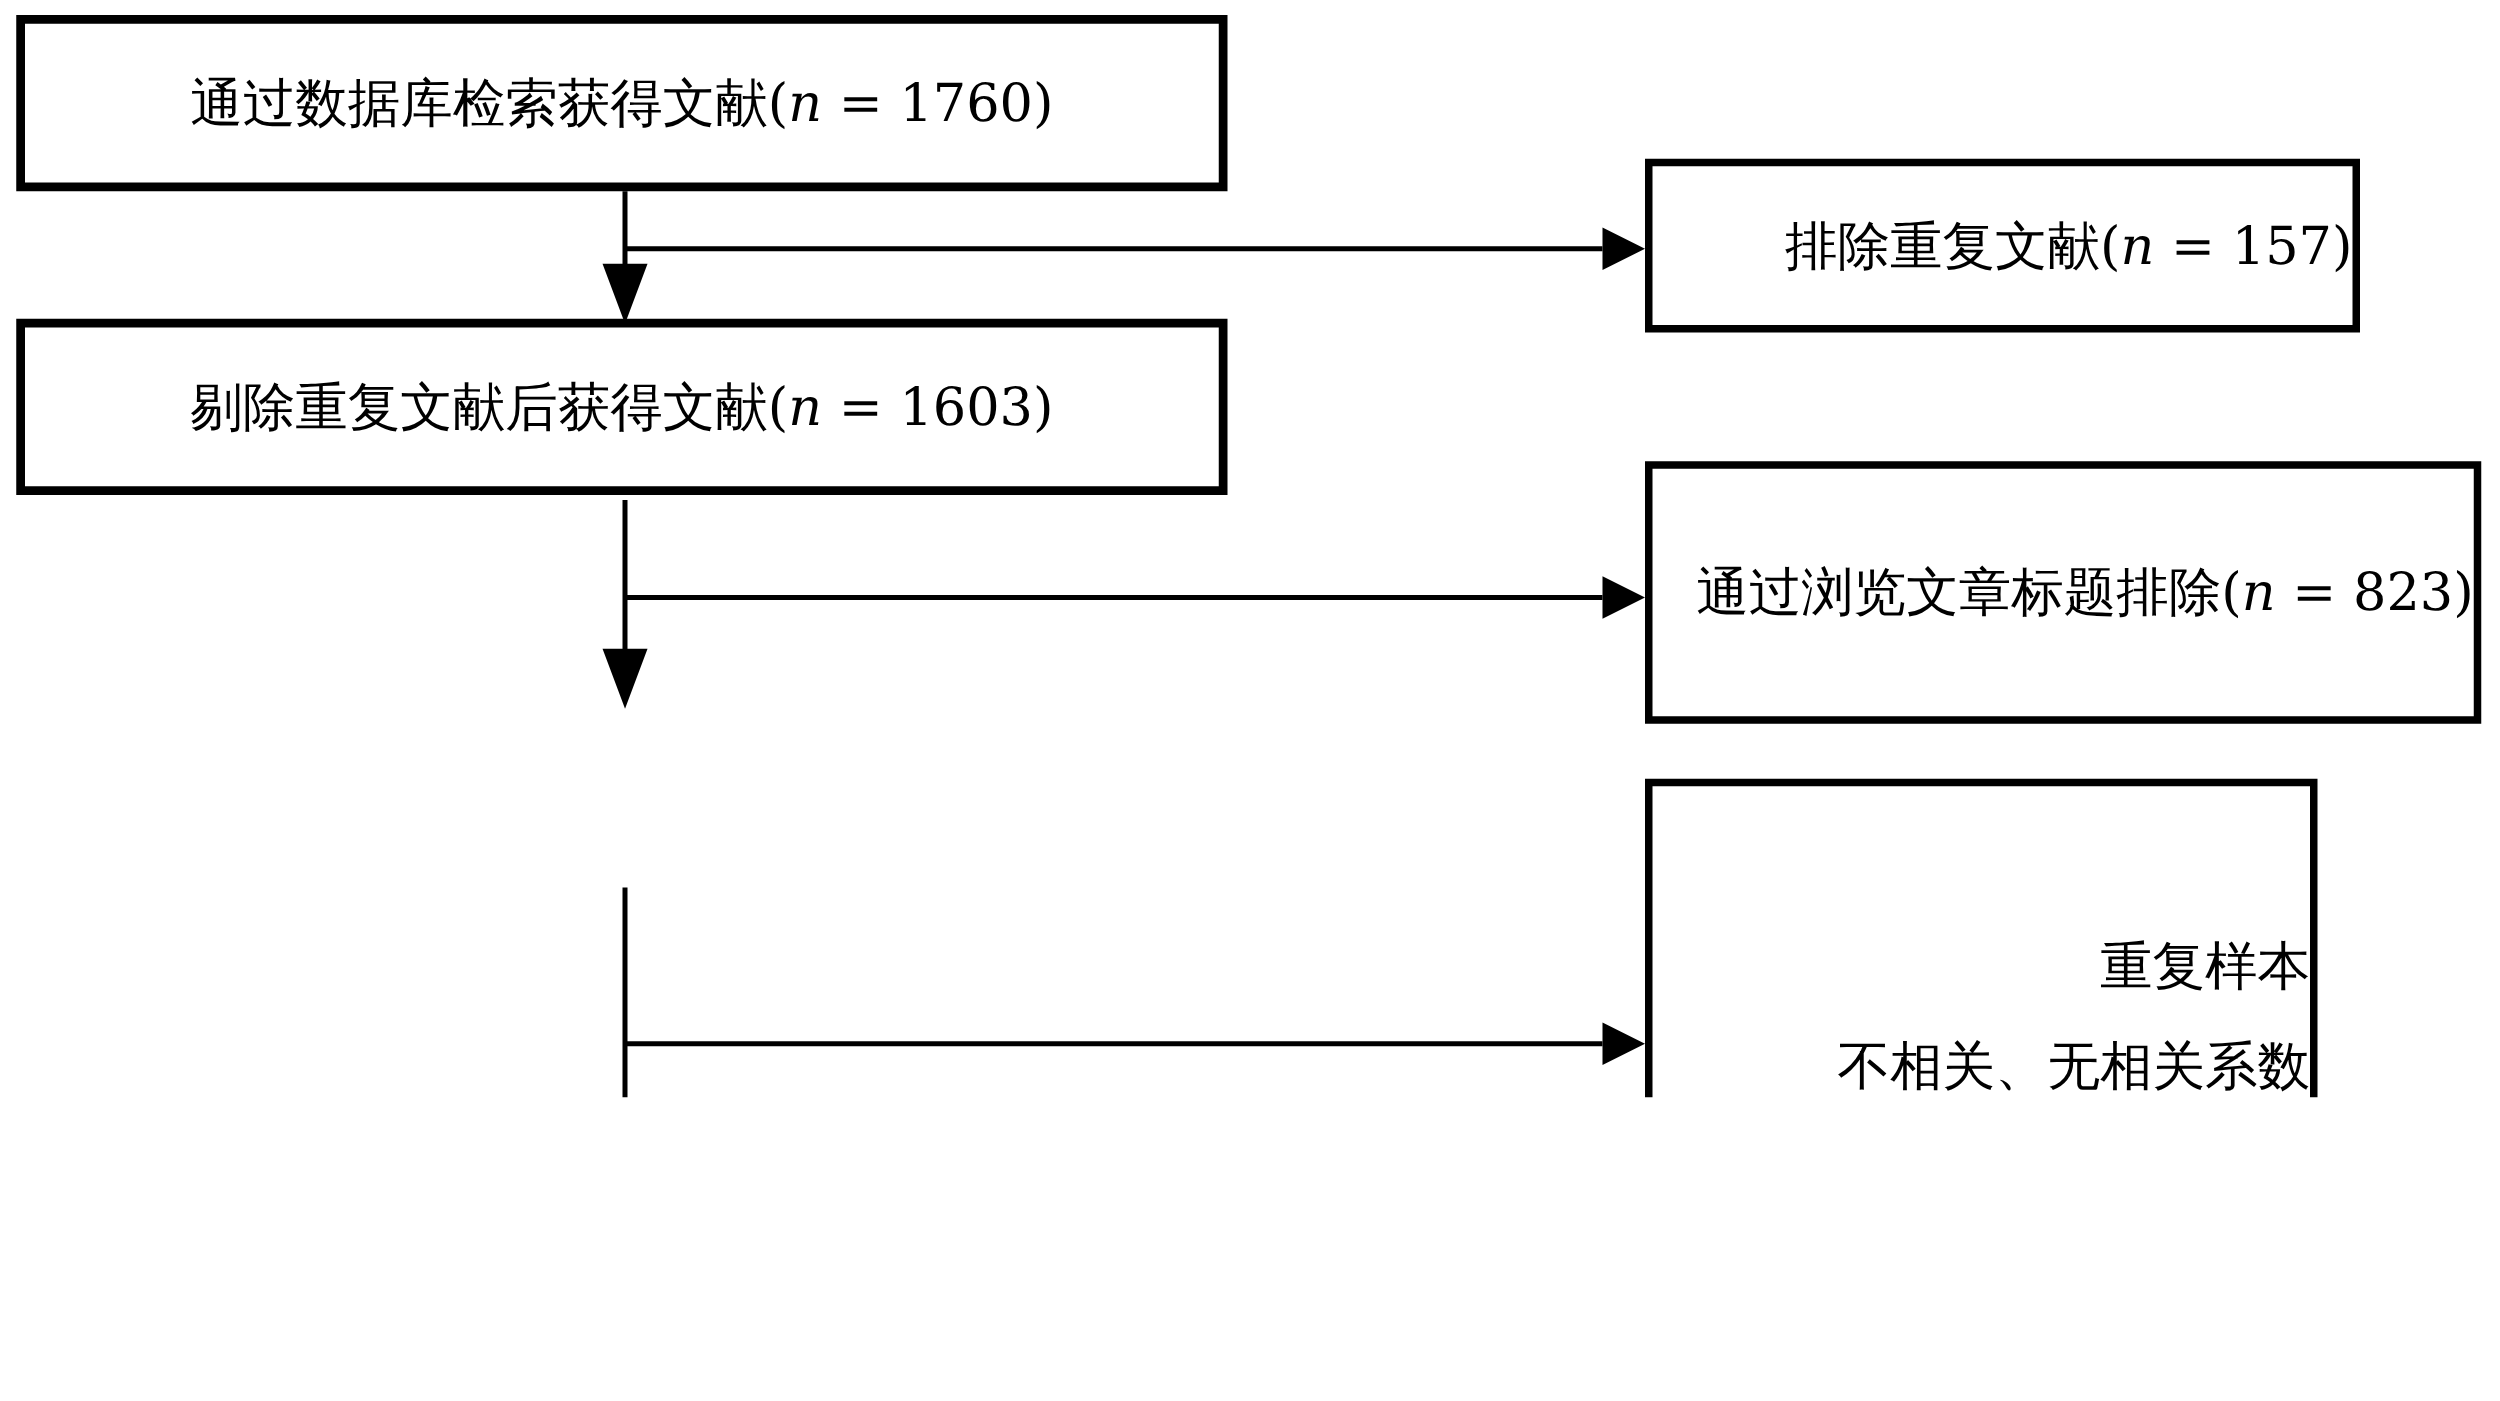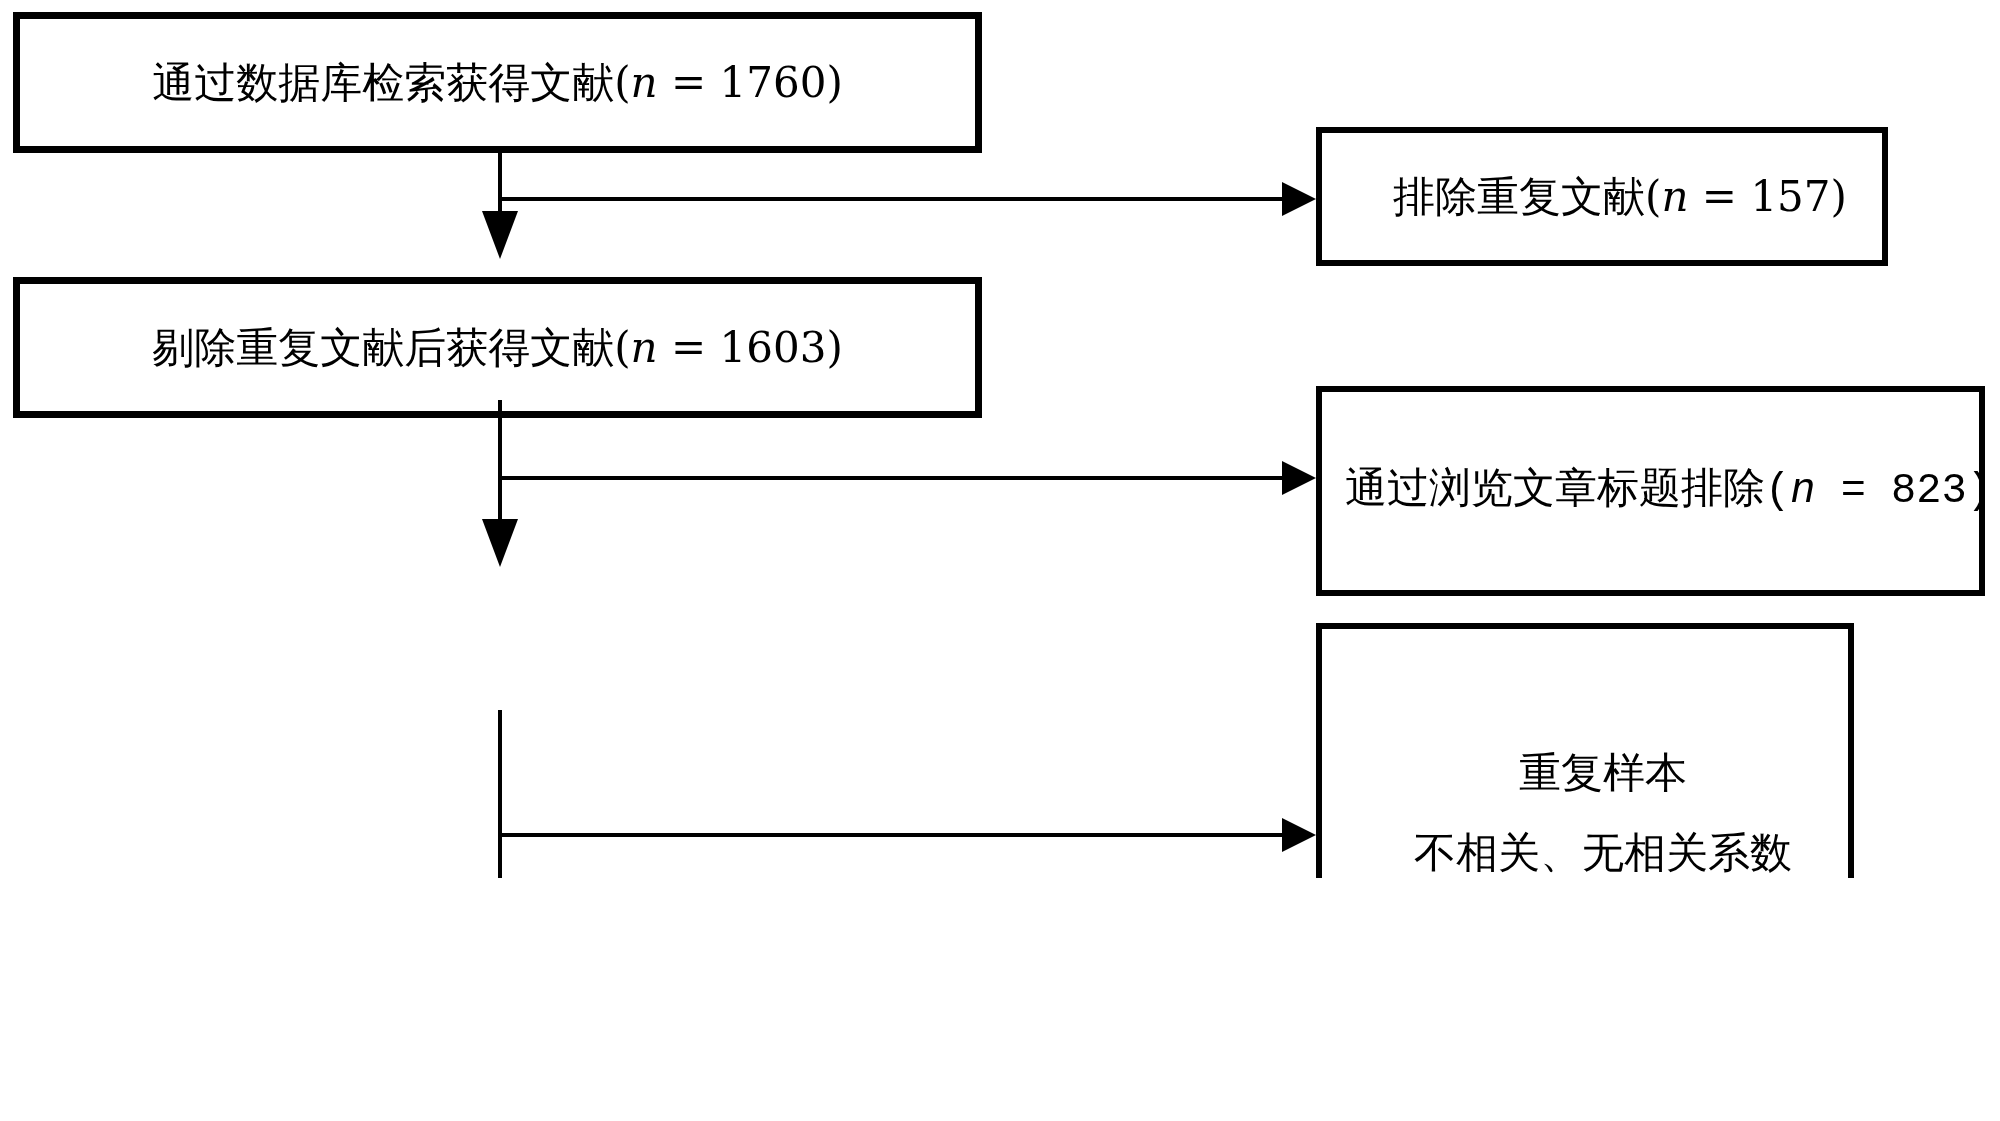--- a/index.html
+++ b/index.html
@@ -26,21 +26,21 @@
     flex-direction: column;
     justify-content: center;
     font-size: 42px;
   }
   .box.main {
     align-items: center;
     text-align: center;
   }
   .box.side {
     border-width: 6px;
-    align-items: center;
+    align-items: flex-end;
     text-align: left;
     padding-left: 36px;
   }
   .line {
     line-height: 80px;
     white-space: nowrap;
   }
   .nvar {
     font-style: italic;
   }
@@ -69,31 +69,31 @@
 </style>
 </head>
 <body>
 
 <div class="canvas">
 
   <div class="box main" style="left:13px; top:12px; width:969px; height:141px;">
     <div class="line"><span>通过数据库检索获得文献(</span><span class="nvar">n</span><span> = 1760)</span></div>
   </div>
 
-  <div class="box main" style="left:13px; top:277px; width:969px; height:141px;">
+  <div class="box main" style="left:13px; top:255px; width:969px; height:141px;">
     <div class="line"><span>剔除重复文献后获得文献(</span><span class="nvar">n</span><span> = 1603)</span></div>
   </div>
 
 
 
   <div class="box side" style="left:1316px; top:127px; width:572px; height:139px;">
     <div class="line"><span>排除重复文献(</span><span class="nvar">n</span><span> = 157)</span></div>
   </div>
 
-  <div class="box side" style="left:1316px; top:386px; width:669px; height:210px;font-family:Liberation Mono, monospace;">
+  <div class="box side" style="left:1316px; top:369px; width:669px; height:210px;">
     <div class="line"><span>通过浏览文章标题排除(</span><span class="nvar">n</span><span> = 823)</span></div>
   </div>
 
   <div class="box side" style="left:1316px; top:623px; width:538px; height:379px;">
     <div class="line"><span>重复样本</span></div>
     <div class="line"><span>不相关、无相关系数</span></div>
   </div>
 
   <div class="vline" style="left:498px; top:153px; height:60px;"></div>
   <div class="vline" style="left:498px; top:400px; height:121px;"></div>

